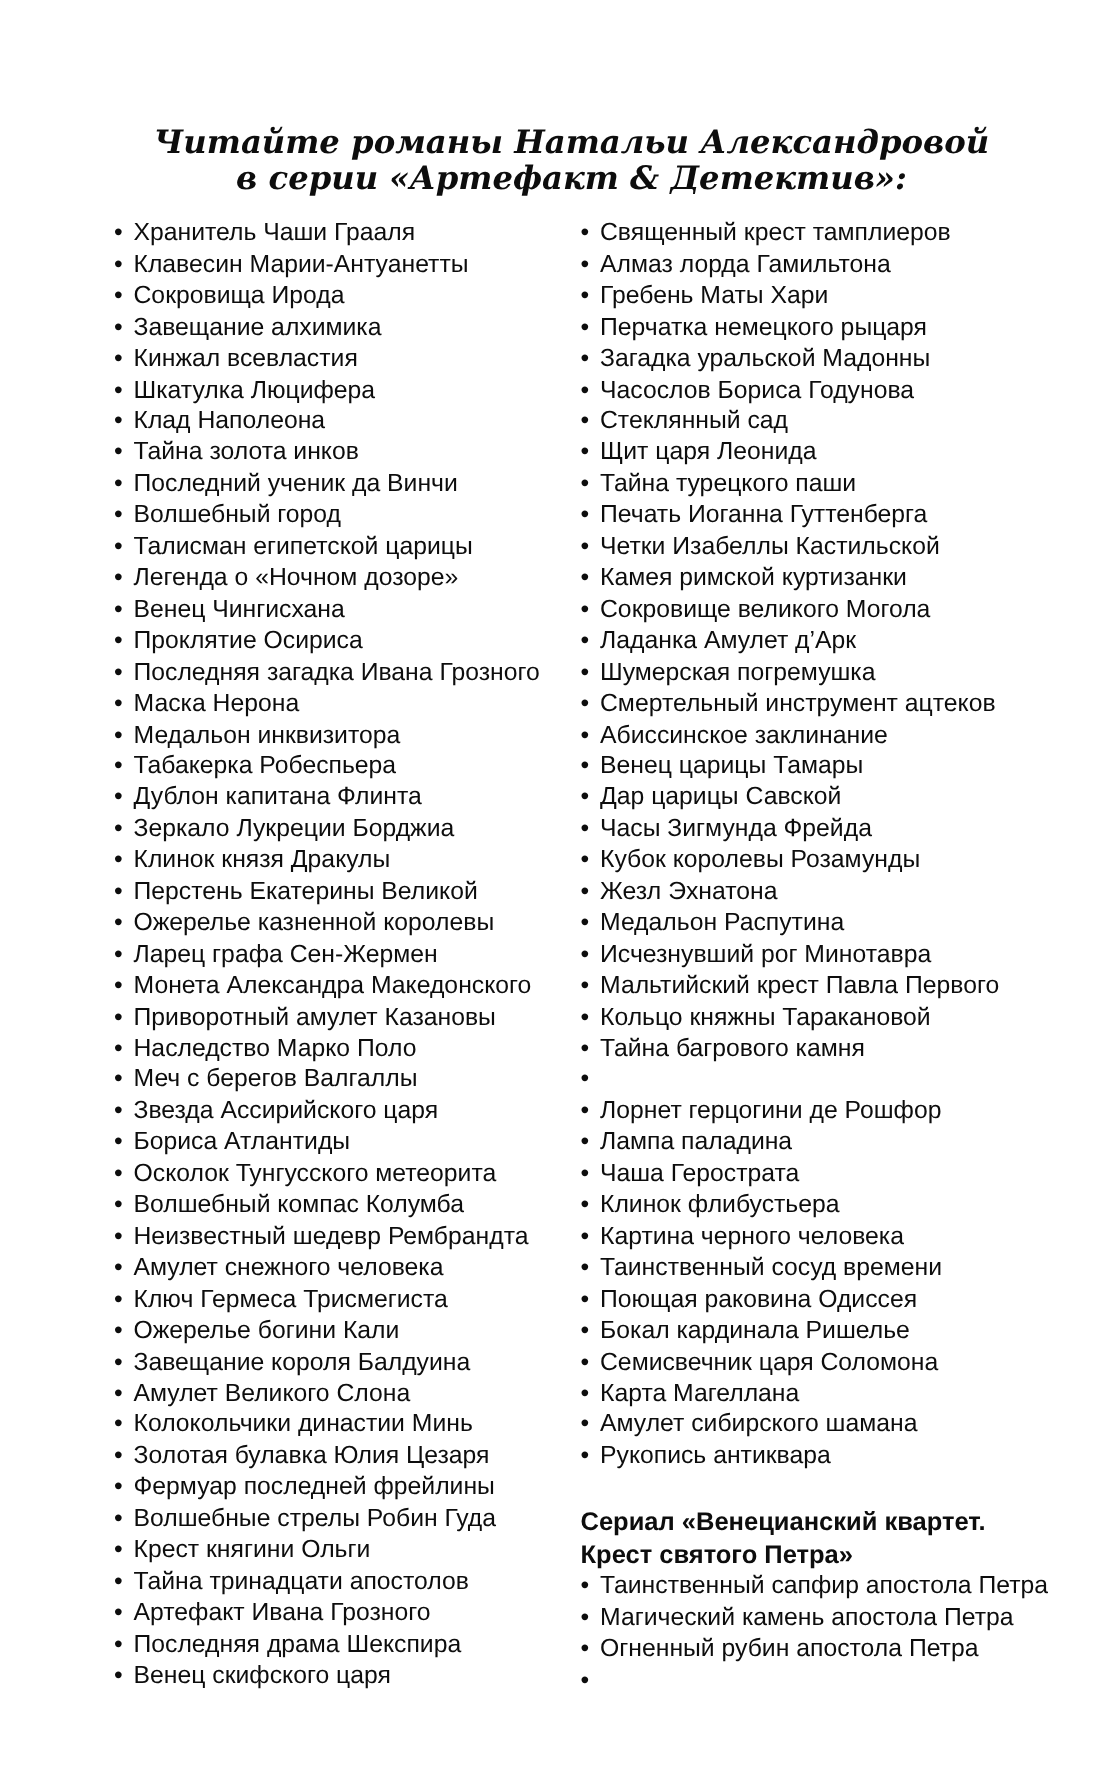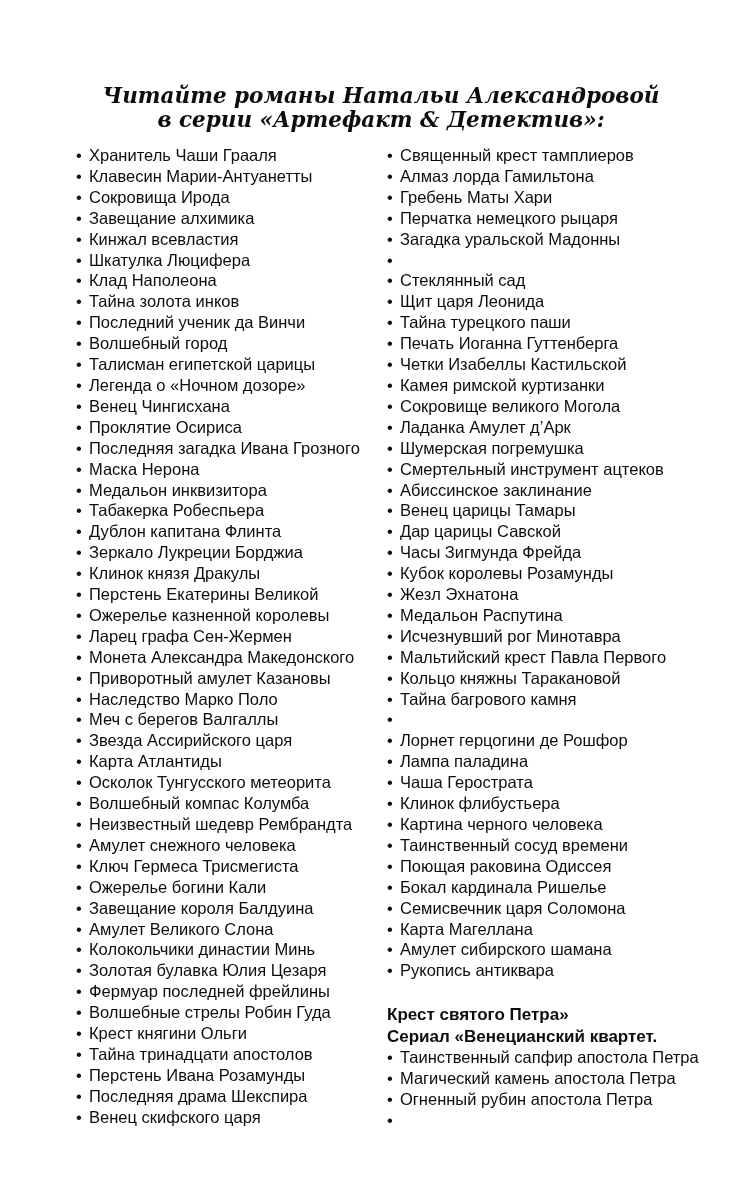--- a/index.html
+++ b/index.html
@@ -190,21 +190,21 @@
         <div class="book-item">
           <span class="bullet">•</span>
           <span>Меч с берегов Валгаллы</span>
         </div>
         <div class="book-item">
           <span class="bullet">•</span>
           <span>Звезда Ассирийского царя</span>
         </div>
         <div class="book-item">
           <span class="bullet">•</span>
-          <span>Карта Атлантиды</span>
+          <span>Бориса Атлантиды</span>
         </div>
         <div class="book-item">
           <span class="bullet">•</span>
           <span>Осколок Тунгусского метеорита</span>
         </div>
         <div class="book-item">
           <span class="bullet">•</span>
           <span>Волшебный компас Колумба</span>
         </div>
         <div class="book-item">
@@ -250,21 +250,21 @@
         <div class="book-item">
           <span class="bullet">•</span>
           <span>Крест княгини Ольги</span>
         </div>
         <div class="book-item">
           <span class="bullet">•</span>
           <span>Тайна тринадцати апостолов</span>
         </div>
         <div class="book-item">
           <span class="bullet">•</span>
-          <span>Перстень Ивана Розамунды</span>
+          <span>Артефакт Ивана Грозного</span>
         </div>
         <div class="book-item">
           <span class="bullet">•</span>
           <span>Последняя драма Шекспира</span>
         </div>
         <div class="book-item">
           <span class="bullet">•</span>
           <span>Венец скифского царя</span>
         </div>
       </div>
@@ -286,20 +286,21 @@
           <div class="book-item">
             <span class="bullet">•</span>
             <span>Перчатка немецкого рыцаря</span>
           </div>
           <div class="book-item">
             <span class="bullet">•</span>
             <span>Загадка уральской Мадонны</span>
           </div>
           <div class="book-item">
             <span class="bullet">•</span>
+            <span>Часослов Бориса Годунова</span>
           </div>
           <div class="book-item">
             <span class="bullet">•</span>
             <span>Стеклянный сад</span>
           </div>
           <div class="book-item">
             <span class="bullet">•</span>
             <span>Щит царя Леонида</span>
           </div>
           <div class="book-item">
@@ -425,22 +426,22 @@
             <span class="bullet">•</span>
             <span>Амулет сибирского шамана</span>
           </div>
           <div class="book-item">
             <span class="bullet">•</span>
             <span>Рукопись антиквара</span>
           </div>
         </div>
 
       <div class="serial-title">
+        <div>Сериал «Венецианский квартет.</div>
         <div>Крест святого Петра»</div>
-        <div>Сериал «Венецианский квартет.</div>
       </div>
 
       <div>
           <div class="book-item">
             <span class="bullet">•</span>
             <span>Таинственный сапфир апостола Петра</span>
           </div>
           <div class="book-item">
             <span class="bullet">•</span>
             <span>Магический камень апостола Петра</span>

